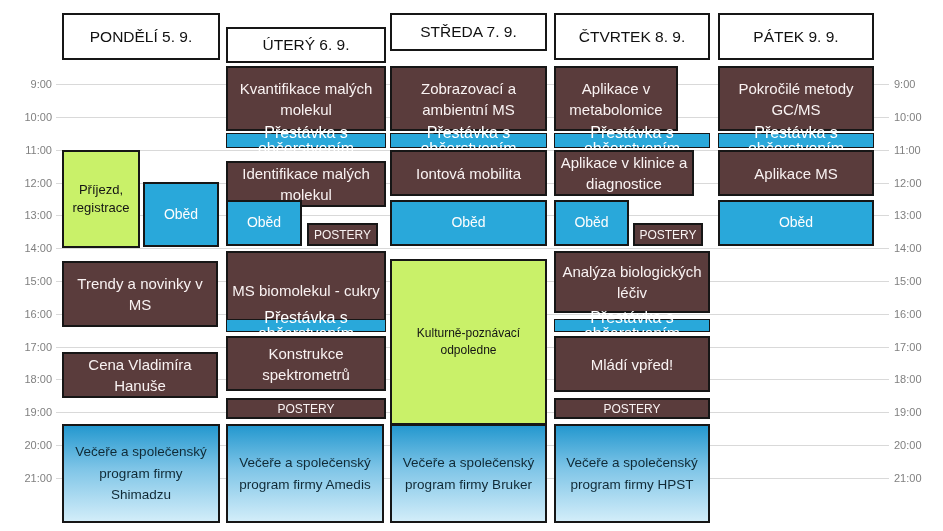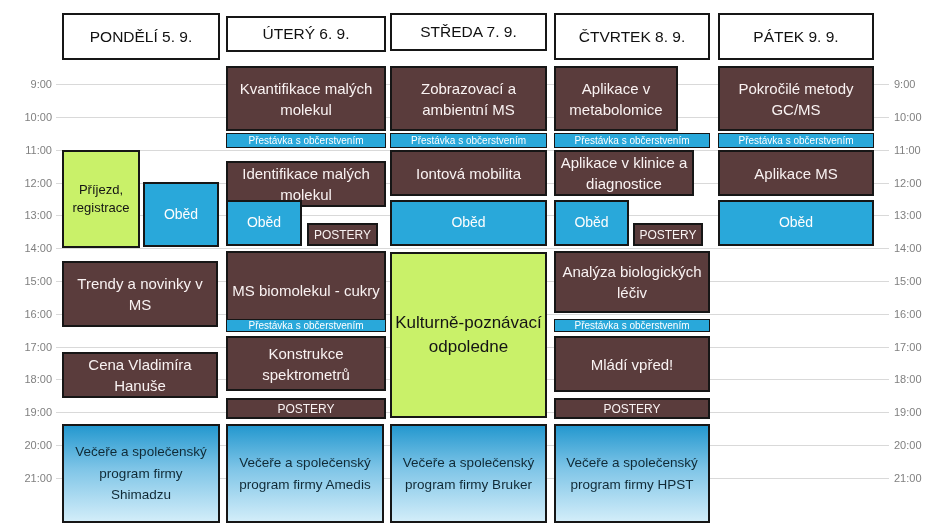--- a/index.html
+++ b/index.html
@@ -25,24 +25,24 @@
   .tlabel{position:absolute;font-size:11px;color:var(--label_color);line-height:12px;z-index:1;}
   .tlabel.left{left:10px;width:42px;text-align:right;}
   .tlabel.right{left:894px;width:42px;text-align:left;}
   .block{
     position:absolute;box-sizing:border-box;border:2px solid var(--border_color);
     display:flex;align-items:center;justify-content:center;text-align:center;
     z-index:2;line-height:1.4;
   }
   .day-header{background:#ffffff;font-weight:normal;font-size:15.5px;color:#111;}
   .session{background:var(--session_bg);color:var(--session_text);font-size:15px;padding:1px 4px;}
-  .strip{background:var(--accent_bg);color:#fff;font-size:10px;line-height:1;border-width:1.5px;padding:0;}
+  .strip{background:var(--accent_bg);color:#fff;font-size:16px;line-height:1;border-width:1.5px;padding:0;}
   .lunch{background:var(--accent_bg);color:#fdfdfd;font-size:14px;}
   .postery{background:var(--session_bg);color:var(--session_text);font-size:12px;line-height:1;}
-  .special{background:var(--special_bg);color:var(--dark_text);font-size:17px;padding:0 0;}
+  .special{background:var(--special_bg);color:var(--dark_text);font-size:12px;padding:0 0;margin-top:7px;}
   .arrival{background:var(--special_bg);color:var(--dark_text);font-size:13px;white-space:pre-line;padding:0 4px;}
   .dinner{
     background:linear-gradient(180deg,var(--dinner_top) 0%,var(--dinner_mid) 45%,var(--dinner_bottom) 100%);
     color:var(--dinner_text);font-size:13.5px;line-height:1.6;padding:0 8px;
   }
 </style>
 </head>
 <body>
 
 <div id="canvas">
@@ -83,21 +83,21 @@
   <div class="tlabel right" style="top:242px">14:00</div>
   <div class="tlabel right" style="top:275px">15:00</div>
   <div class="tlabel right" style="top:308px">16:00</div>
   <div class="tlabel right" style="top:341px">17:00</div>
   <div class="tlabel right" style="top:373px">18:00</div>
   <div class="tlabel right" style="top:406px">19:00</div>
   <div class="tlabel right" style="top:439px">20:00</div>
   <div class="tlabel right" style="top:472px">21:00</div>
 
   <div class="block day-header" style="left:62px;top:13px;width:158px;height:47px">PONDĚLÍ 5. 9.</div>
-  <div class="block day-header" style="left:226px;top:16px;width:160px;height:36px">ÚTERÝ 6. 9.</div>
+  <div class="block day-header" style="left:226px;top:27px;width:160px;height:36px">ÚTERÝ 6. 9.</div>
   <div class="block day-header" style="left:390px;top:13px;width:157px;height:38px">STŘEDA 7. 9.</div>
   <div class="block day-header" style="left:554px;top:13px;width:156px;height:47px">ČTVRTEK 8. 9.</div>
   <div class="block day-header" style="left:718px;top:13px;width:156px;height:47px">PÁTEK 9. 9.</div>
 
   <div class="block arrival" style="left:62px;top:150px;width:78px;height:98px">Příjezd,
 registrace</div>
   <div class="block lunch" style="left:143px;top:182px;width:76px;height:65px">Oběd</div>
   <div class="block session" style="left:62px;top:261px;width:156px;height:66px">Trendy a novinky v MS</div>
   <div class="block session" style="left:62px;top:352px;width:156px;height:46px">Cena Vladimíra Hanuše</div>
   <div class="block dinner" style="left:62px;top:424px;width:158px;height:99px">Večeře a společenský program firmy Shimadzu</div>

